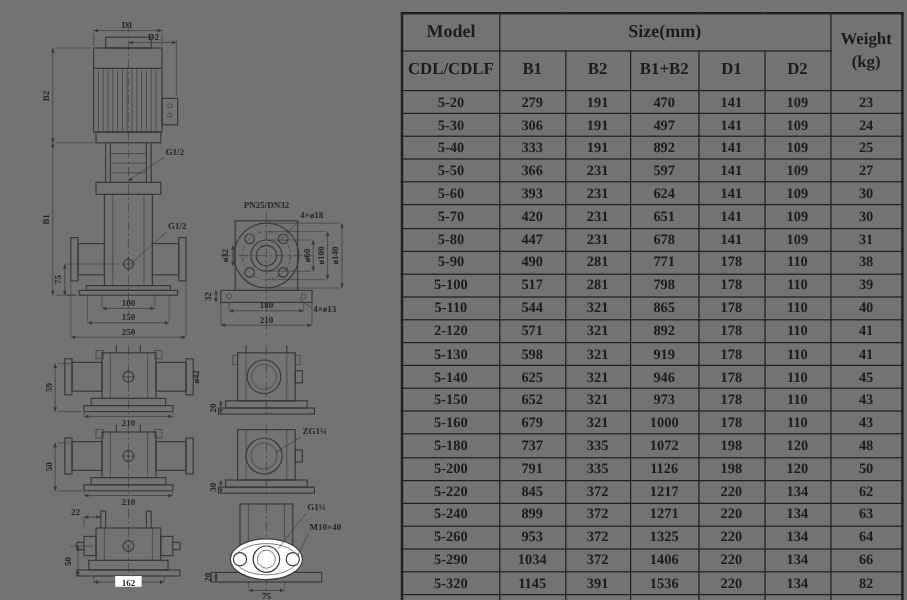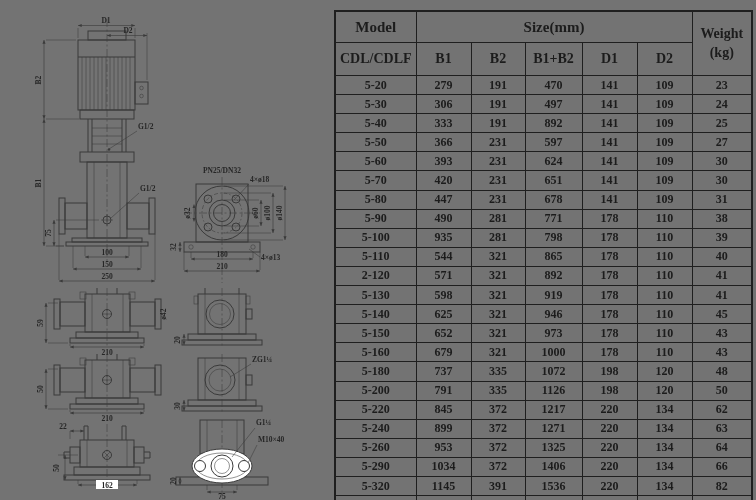--- a/index.html
+++ b/index.html
@@ -366,21 +366,21 @@
             <td>5-90</td>
             <td>490</td>
             <td>281</td>
             <td>771</td>
             <td>178</td>
             <td>110</td>
             <td>38</td>
           </tr>
           <tr>
             <td>5-100</td>
-            <td>935</td>
+            <td>517</td>
             <td>281</td>
             <td>798</td>
             <td>178</td>
             <td>110</td>
             <td>39</td>
           </tr>
           <tr>
             <td>5-110</td>
             <td>544</td>
             <td>321</td>

